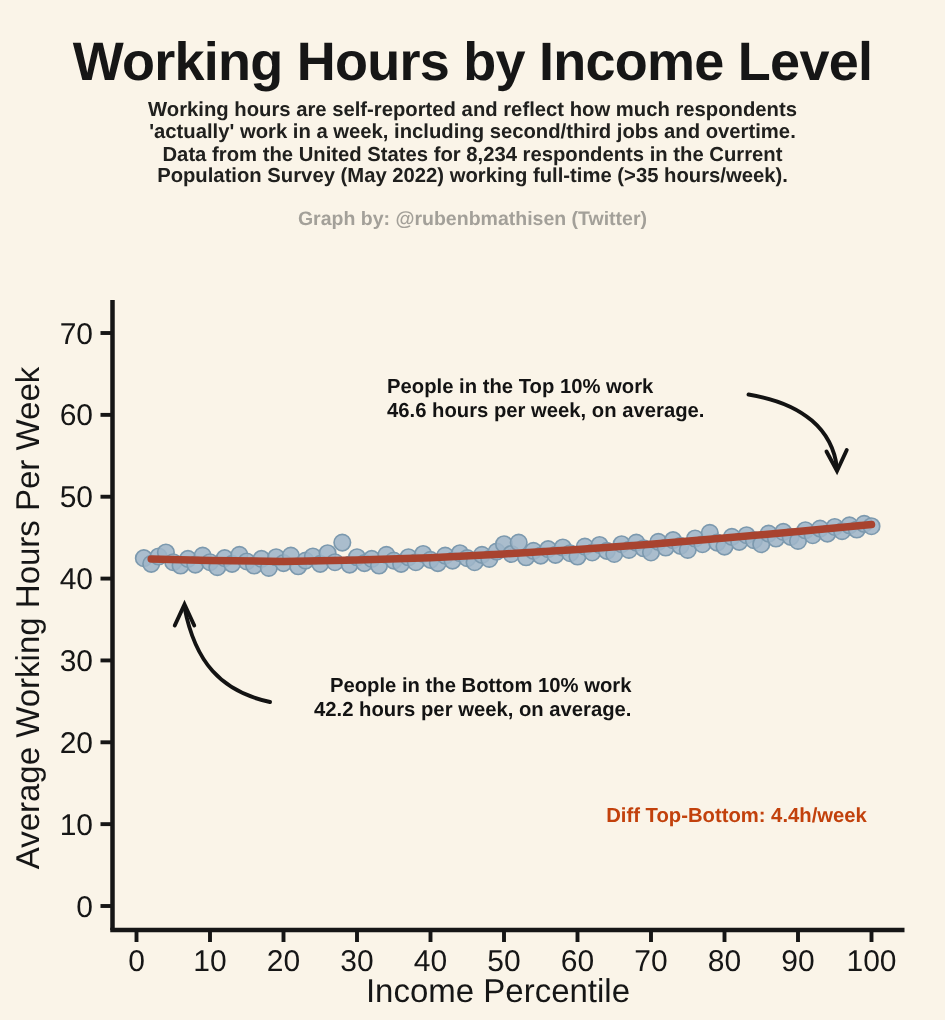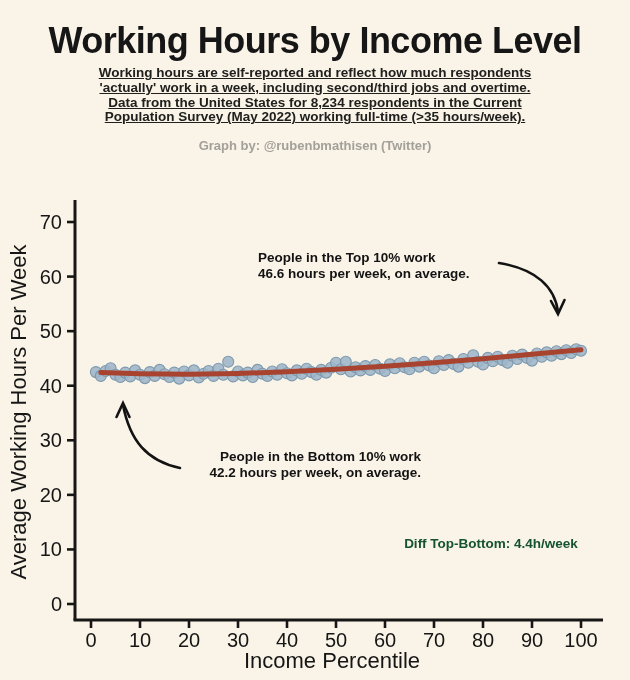--- a/index.html
+++ b/index.html
@@ -1,30 +1,30 @@
 <!DOCTYPE html>
 <html><head>
 <meta charset="utf-8">
 <style>
   html,body{margin:0;padding:0;}
   body{width:630px;height:680px;background:#faf4e8;font-family:"Liberation Sans", sans-serif;}
   .frame{position:relative;width:630px;height:680px;overflow:hidden;background:#faf4e8;padding-left:13px;}
   .title{position:absolute;top:20px;left:0;width:630px;text-align:center;
          font-size:36px;font-weight:800;color:#161616;letter-spacing:-0.5px;}
   .subtitle{position:absolute;top:66px;left:0;width:630px;text-align:center;
-            font-size:13.5px;font-weight:600;line-height:14.8px;color:#20201e;white-space:pre-line;text-decoration:underline;}
+            font-size:13.5px;font-weight:600;line-height:14.8px;color:#20201e;white-space:pre-line;}
   .credit{position:absolute;top:138px;left:0;width:630px;text-align:center;
           font-size:13px;font-weight:600;color:#a3a099;}
   .chart-svg{position:absolute;left:0;top:0;width:630px;height:680px;}
   .anno{position:absolute;font-size:13.5px;font-weight:600;color:#131313;
         line-height:15.5px;white-space:pre-line;}
   .anno-top{top:250px;left:258px;width:246px;text-align:left;}
   .anno-bottom{top:449px;left:181px;width:240px;text-align:right;}
   .diff-label{position:absolute;top:536px;left:395px;width:192px;text-align:center;
-              font-size:13.5px;font-weight:600;color:#14532d;}
+              font-size:13.5px;font-weight:600;color:#c2410c;}
   svg text{font-family:"Liberation Sans", sans-serif;}
   .tick-label{font-size:20px;fill:#161616;}
   .axis-label{font-size:22px;fill:#161616;}
 </style>
 </head>
 <body>
 
 <div class="frame">
 
   <div class="title">Working Hours by Income Level</div>

